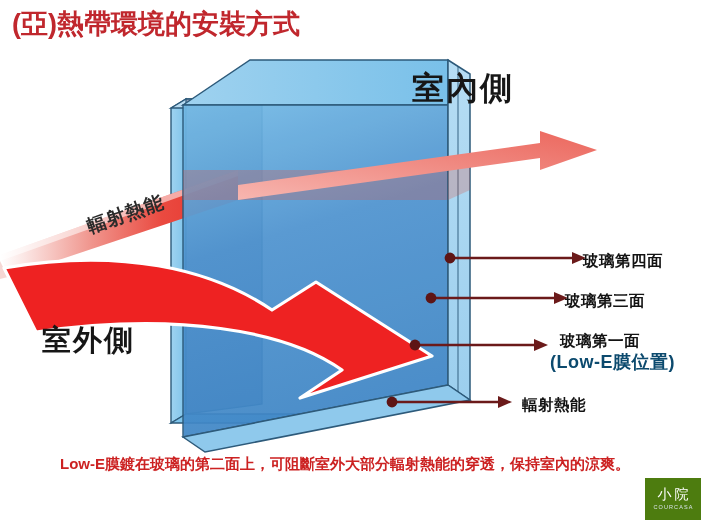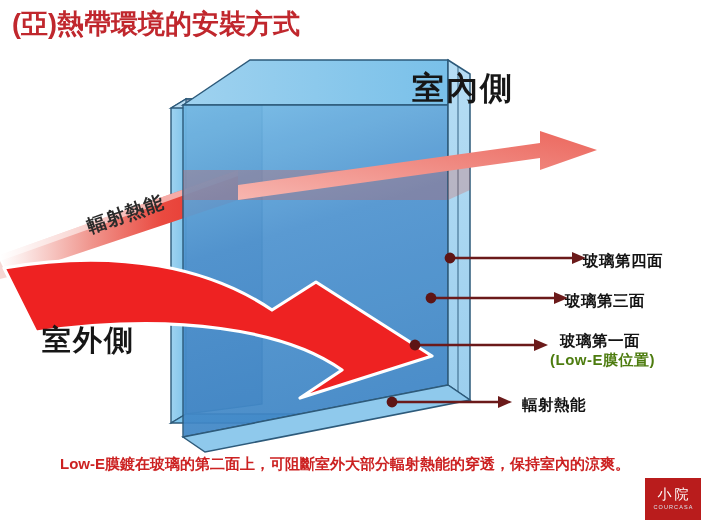--- a/index.html
+++ b/index.html
@@ -67,44 +67,44 @@
     font-weight: bold;
     color: #131313;
     letter-spacing: 0.5px;
   }
   #leader-label-0 { left: 583px; top: 251px; }
   #leader-label-1 { left: 565px; top: 291px; }
   #leader-label-2 { left: 560px; top: 331px; }
   #leader-label-3 { left: 522px; top: 395px; }
   .leader-sub {
     display: block;
-    font-size: 15px;
-    font-weight: bold;
-    color: #4d7c0f;
+    font-size: 18px;
+    font-weight: bold;
+    color: #0c4a6e;
     margin-top: 1px;
     margin-left: -10px;
   }
   #caption {
     left: 45px;
     top: 451px;
     width: 600px;
     font-size: 15px;
     font-weight: bold;
     color: #cc2222;
     line-height: 1.75;
     white-space: normal;
     text-align: center;
   }
   #logo-box {
     position: absolute;
     left: 645px;
     top: 478px;
     width: 56px;
     height: 42px;
-    background: #b91c1c;
+    background: #4d7c0f;
     display: flex;
     flex-direction: column;
     align-items: center;
     justify-content: center;
   }
   #logo-cn {
     font-size: 14px;
     color: #ffffff;
     letter-spacing: 3px;
     margin-left: 3px;

